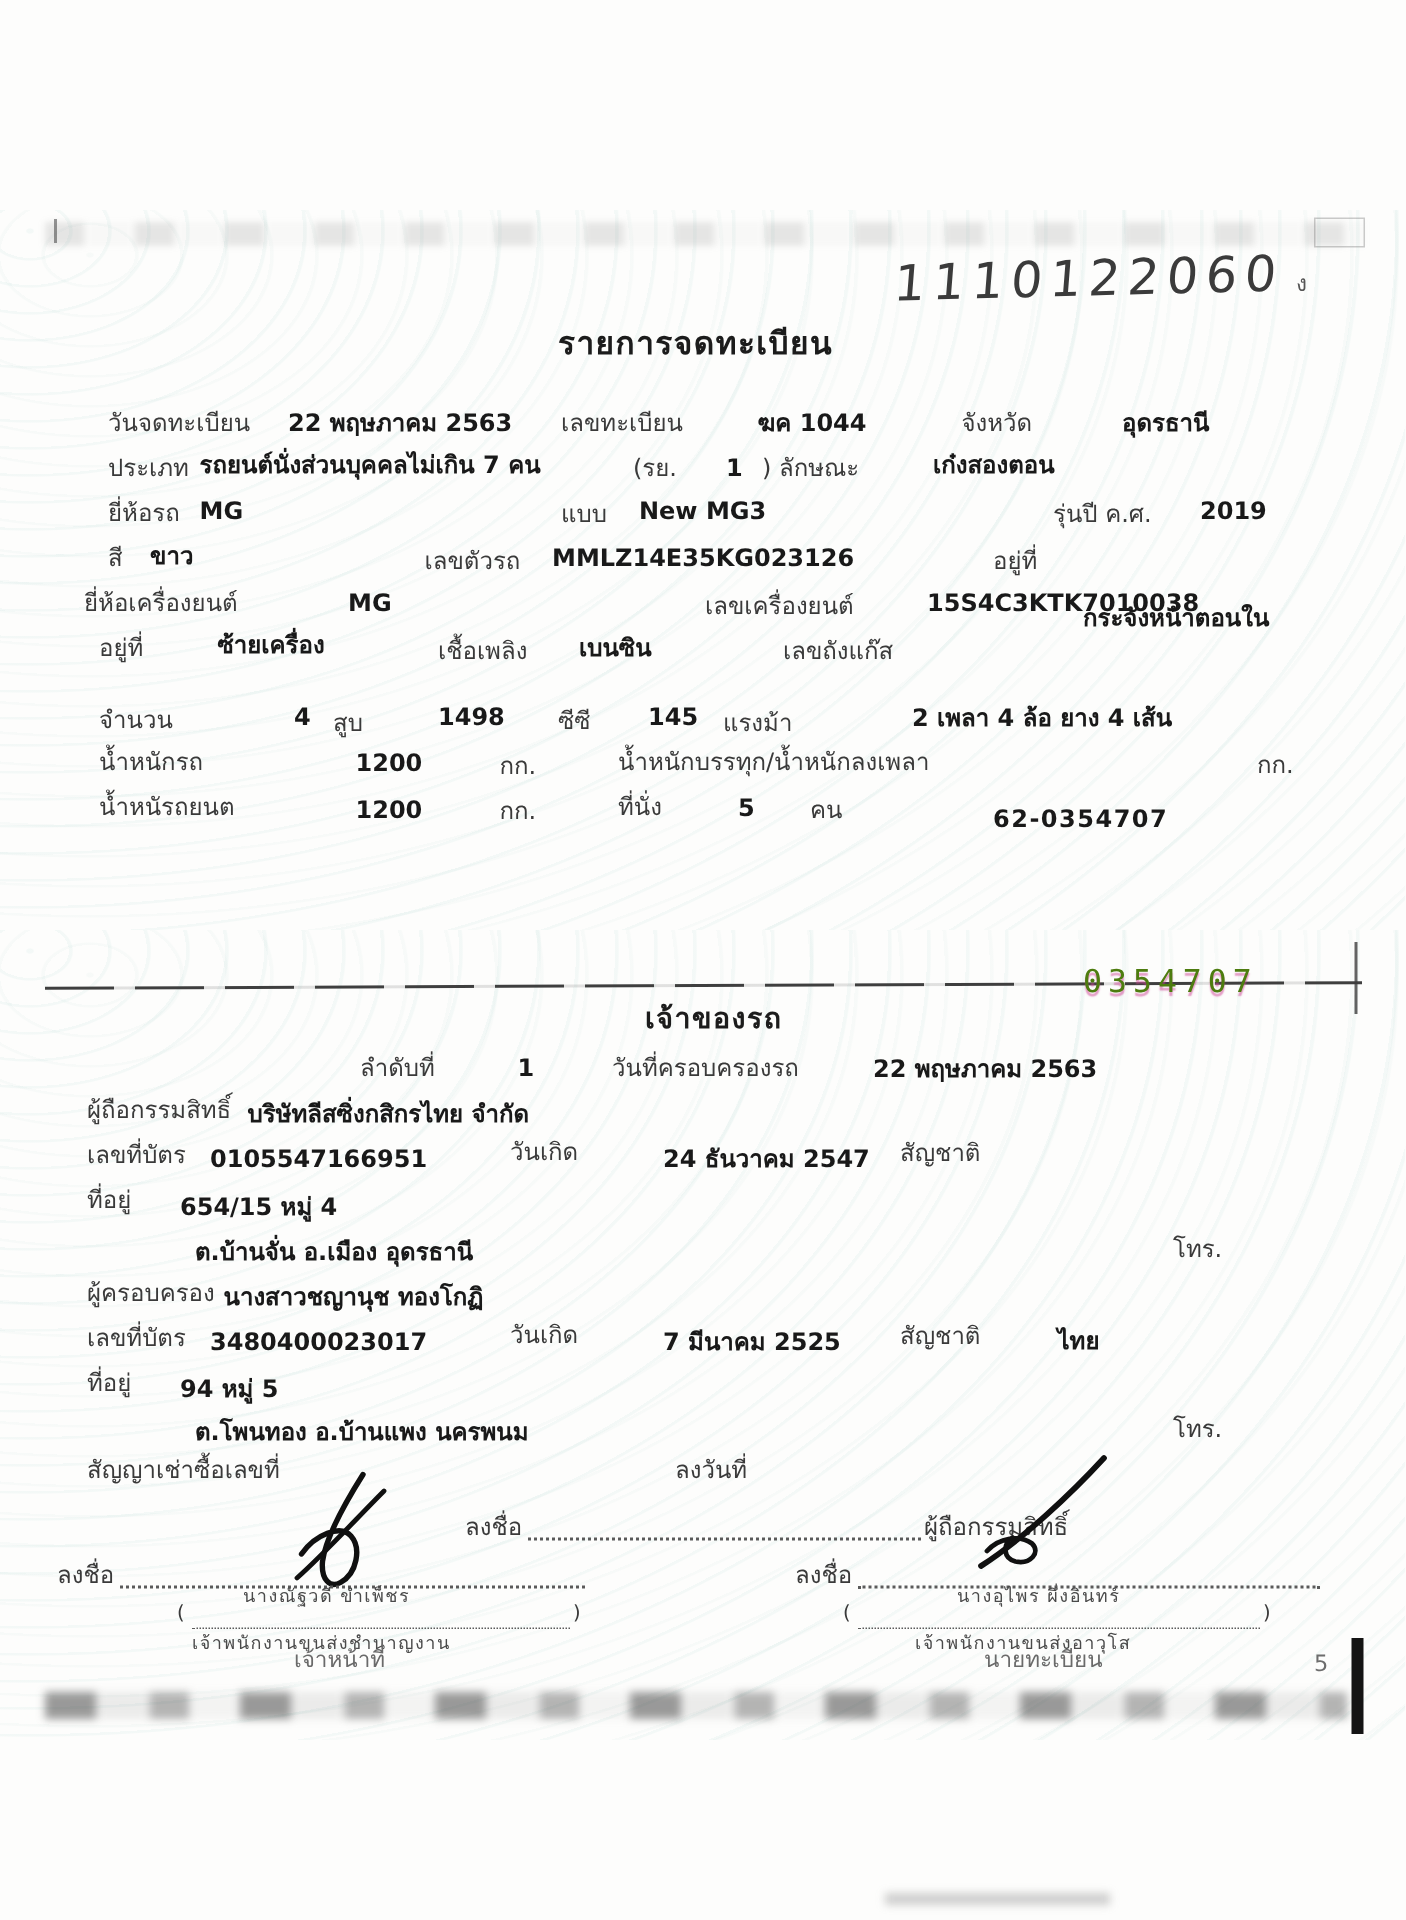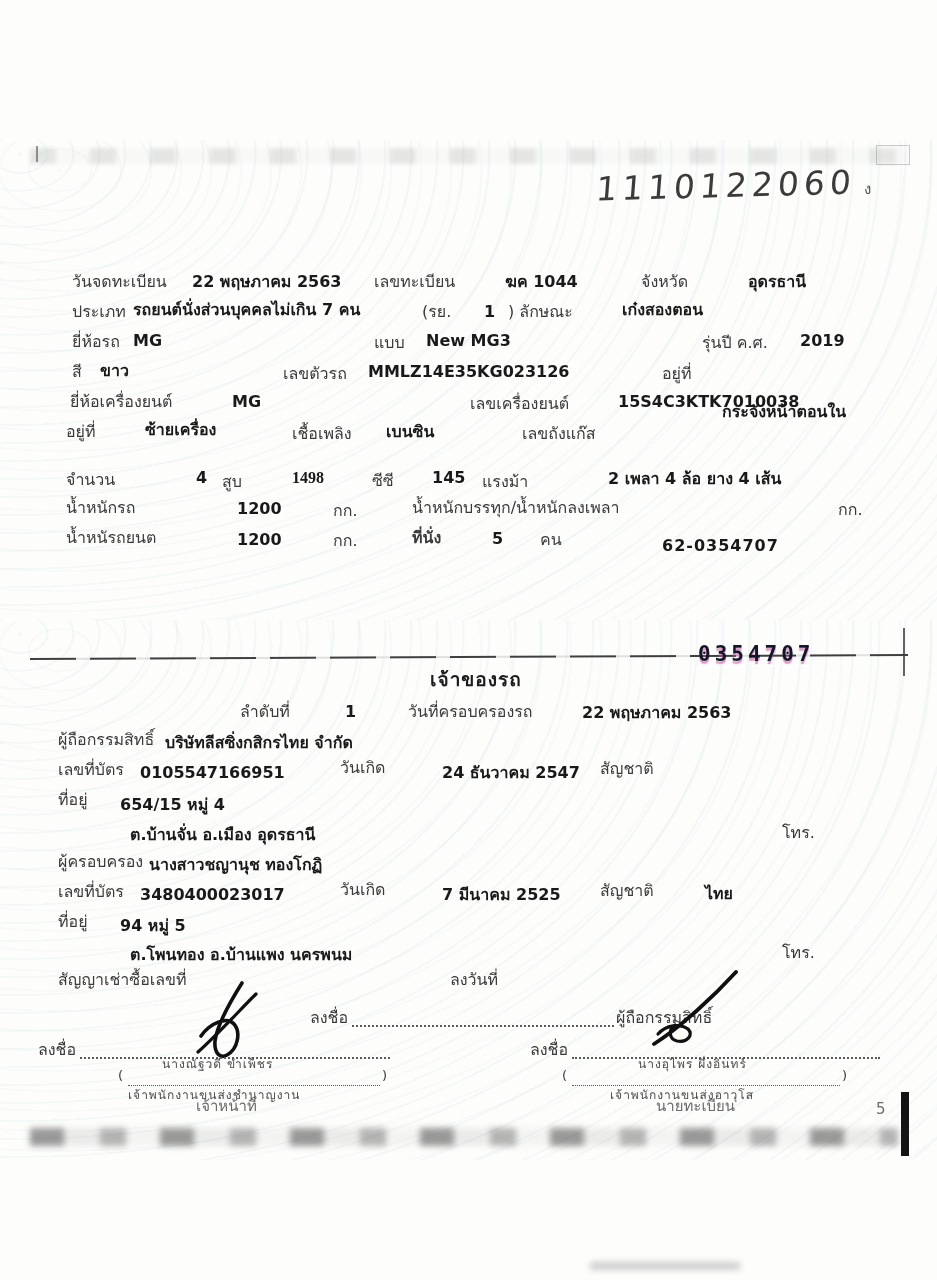--- a/index.html
+++ b/index.html
@@ -26,22 +26,23 @@
     transform:rotate(-1.5deg) skewX(-6deg);
   }
   .dotline{position:absolute;border-bottom:2px dotted #5a5a5a;height:1px;}
   .foldline{
     position:absolute;height:2px;
     background:repeating-linear-gradient(90deg,#3f3f3f 0 46px,rgba(63,63,63,0.15) 46px 60px);
     transform:rotate(-0.25deg);
   }
   .foldnum{
     font-family:"DejaVu Sans Mono","Liberation Mono",monospace;
-    font-size:21px;font-weight:700;letter-spacing:4px;color:#0f172a;
+    font-size:21px;font-weight:400;letter-spacing:4px;color:#4d7c0f;
     text-shadow:0 3px 1px rgba(205,70,150,0.55);
+    margin-left:24px;
   }
   .stamp{font-size:12px;color:#4a4a4a;letter-spacing:1px;}
   .printed{font-size:15px;color:#6a6a6a;}
   .artifact{position:absolute;pointer-events:none;}
   svg.sig{position:absolute;}
   svg.sig path{fill:none;stroke:#101010;stroke-linecap:round;}
 </style>
 </head>
 <body>
 
@@ -51,20 +52,21 @@
   <div class="watermark" style="top:620px;height:540px;"></div>
 
   <div class="artifact" style="top:148px;left:30px;width:880px;height:16px;filter:blur(2px);
        background:repeating-linear-gradient(90deg,rgba(110,110,110,0.16) 0 26px,rgba(140,140,140,0.04) 26px 60px);"></div>
   <div class="artifact" style="top:146px;left:36px;width:2px;height:16px;background:rgba(80,80,80,0.6);"></div>
   <div class="artifact" style="top:145px;left:876px;width:32px;height:18px;border:1px solid rgba(110,110,110,0.35);"></div>
 
   <div class="txt hand" style="left:596px;top:165px;">1110122060</div>
   <div class="txt" style="left:864px;top:180px;font-size:15px;color:#555;">ง</div>
 
+  <div class="txt title" style="left:372px;top:216px;">รายการจดทะเบียน</div>
 
   <div class="txt lbl" style="left:72px;top:272px;">วันจดทะเบียน</div>
   <div class="txt val" style="left:192px;top:272px;">22 พฤษภาคม 2563</div>
   <div class="txt lbl" style="left:374px;top:272px;">เลขทะเบียน</div>
   <div class="txt val" style="left:505px;top:272px;">ฆค 1044</div>
   <div class="txt lbl" style="left:641px;top:272px;">จังหวัด</div>
   <div class="txt val" style="left:748px;top:272px;">อุดรธานี</div>
 
   <div class="txt lbl" style="left:72px;top:302px;">ประเภท</div>
   <div class="txt val" style="left:133px;top:300px;">รถยนต์นั่งส่วนบุคคลไม่เกิน 7 คน</div>
@@ -80,50 +82,50 @@
   <div class="txt lbl" style="left:702px;top:333px;">รุ่นปี ค.ศ.</div>
   <div class="txt val" style="left:800px;top:331px;">2019</div>
 
   <div class="txt lbl" style="left:72px;top:362px;">สี</div>
   <div class="txt val" style="left:100px;top:361px;">ขาว</div>
   <div class="txt lbl" style="left:283px;top:364px;">เลขตัวรถ</div>
   <div class="txt val" style="left:368px;top:362px;">MMLZ14E35KG023126</div>
   <div class="txt lbl" style="left:662px;top:364px;">อยู่ที่</div>
   <div class="txt val" style="left:722px;top:362px;margin-top:40px;">กระจังหน้าตอนใน</div>
 
-  <div class="txt lbl" style="left:70px;top:392px;">ยี่ห้อเครื่องยนต์</div>
+  <div class="txt lbl" style="left:56px;top:392px;">ยี่ห้อเครื่องยนต์</div>
   <div class="txt val" style="left:232px;top:392px;">MG</div>
   <div class="txt lbl" style="left:470px;top:394px;">เลขเครื่องยนต์</div>
   <div class="txt val" style="left:618px;top:392px;">15S4C3KTK7010038</div>
 
   <div class="txt lbl" style="left:66px;top:422px;">อยู่ที่</div>
   <div class="txt val" style="left:115px;top:420px;margin-left:30px;">ซ้ายเครื่อง</div>
   <div class="txt lbl" style="left:292px;top:424px;">เชื้อเพลิง</div>
   <div class="txt val" style="left:386px;top:422px;">เบนซิน</div>
   <div class="txt lbl" style="left:522px;top:424px;">เลขถังแก๊ส</div>
 
   <div class="txt lbl" style="left:66px;top:470px;">จำนวน</div>
   <div class="txt val" style="left:196px;top:468px;">4</div>
   <div class="txt lbl" style="left:222px;top:472px;">สูบ</div>
-  <div class="txt val" style="left:292px;top:468px;font-family:Liberation Serif, serif;">1498</div>
+  <div class="txt val" style="left:292px;top:468px;">1498</div>
   <div class="txt lbl" style="left:372px;top:471px;">ซีซี</div>
   <div class="txt val" style="left:432px;top:468px;">145</div>
   <div class="txt lbl" style="left:482px;top:472px;">แรงม้า</div>
   <div class="txt val" style="left:608px;top:469px;">2 เพลา 4 ล้อ ยาง 4 เส้น</div>
 
   <div class="txt lbl" style="left:66px;top:498px;">น้ำหนักรถ</div>
   <div class="txt val" style="left:237px;top:499px;">1200</div>
   <div class="txt lbl" style="left:333px;top:501px;">กก.</div>
   <div class="txt lbl" style="left:412px;top:498px;">น้ำหนักบรรทุก/น้ำหนักลงเพลา</div>
   <div class="txt lbl" style="left:838px;top:500px;">กก.</div>
 
   <div class="txt lbl" style="left:66px;top:528px;">น้ำหนัรถยนต</div>
   <div class="txt val" style="left:237px;top:530px;">1200</div>
   <div class="txt lbl" style="left:333px;top:531px;">กก.</div>
-  <div class="txt lbl" style="left:412px;top:528px;font-weight:bold;">ที่นั่ง</div>
+  <div class="txt lbl" style="left:412px;top:528px;">ที่นั่ง</div>
   <div class="txt val" style="left:492px;top:529px;">5</div>
   <div class="txt lbl" style="left:540px;top:530px;">คน</div>
 
   <div class="txt val" style="left:662px;top:536px;letter-spacing:1px;text-align:right;">62-0354707</div>
 
   <div class="foldline" style="left:30px;top:656px;width:878px;"></div>
   <div class="txt foldnum" style="left:698px;top:641px;">0354707</div>
   <div class="artifact" style="top:628px;left:903px;width:2px;height:48px;background:rgba(60,60,60,0.8);"></div>
 
   <div class="txt title" style="left:430px;top:668px;font-size:19px;">เจ้าของรถ</div>

